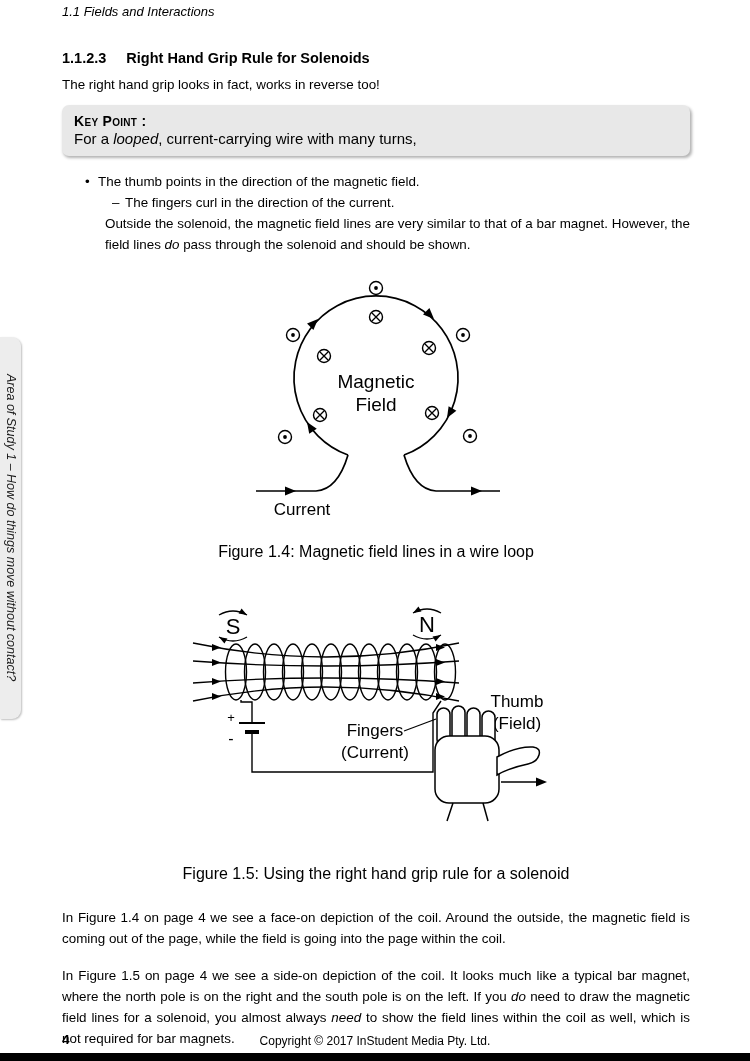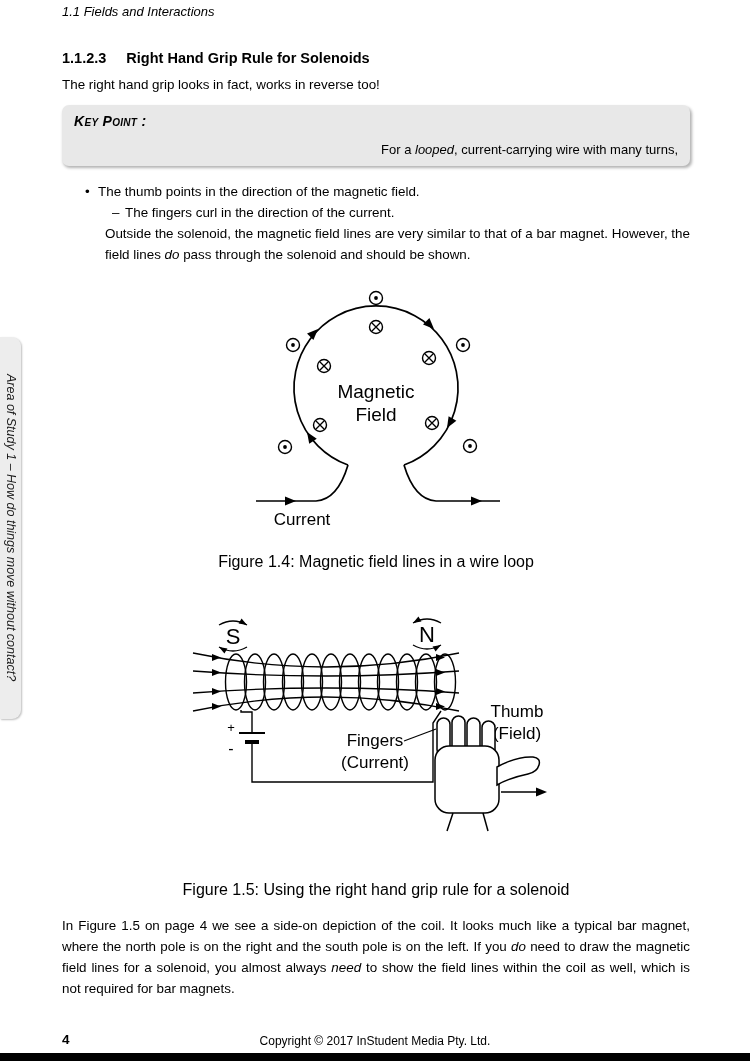--- a/index.html
+++ b/index.html
@@ -10,32 +10,32 @@
   }
   .running-header { position:absolute; top:4px; left:62px; font-size:13px; font-style:italic; }
   .content { position:absolute; top:50px; left:62px; width:628px; }
   .section-heading { font-size:14.5px; font-weight:bold; margin-bottom:11px; }
   .section-heading .num { display:inline-block; margin-right:20px; }
   .intro { font-size:13.4px; margin-bottom:13px; }
   .keypoint {
     background:#e8e8e8; border-radius:7px; padding:8px 12px 9px;
     box-shadow:1.5px 2px 3px rgba(0,0,0,0.30); margin-bottom:15px;
   }
-  .kp-label { font-weight:bold; font-variant:small-caps; font-size:14px; letter-spacing:0.3px;font-style:italic; }
-  .kp-text { font-size:13px; margin-top:13px;text-align:right; }
+  .kp-label { font-weight:bold; font-variant:small-caps; font-size:14px; letter-spacing:0.3px; }
+  .kp-text { font-size:15px; margin-top:1px; }
   .bullet-row { display:flex; font-size:13.4px; line-height:21px; margin-left:23px; }
   .bullet-row .marker { width:13px; flex:none; }
   .sub-row { margin-left:50px; }
   .bullet-cont { margin-left:43px; font-size:13.4px; line-height:21px; text-align:justify; }
   .figure { text-align:center; }
   .fig-svg { display:block; margin:0 auto; }
   .fig1 { margin-top:12px; }
   .fig1 .caption { margin-top:16px; }
   .fig2 { margin-top:44px; }
-  .fig2 .caption { margin-top:6px; }
+  .fig2 .caption { }
   .caption { font-size:16px; }
   .body-para { font-size:13.4px; line-height:21px; text-align:justify; }
   .p1 { margin-top:24px; }
   .p2 { margin-top:16px; }
   em.it { font-style:italic; }
   .sidebar-tab {
     position:absolute; left:0; top:337px; width:21px; height:382px;
     background:#ededed; border-radius:0 9px 9px 0;
     box-shadow:1px 1px 2px rgba(0,0,0,0.25);
     display:flex; align-items:center; justify-content:center;
@@ -222,20 +222,21 @@
         <path d="M 292 198 L 297 216" fill="none"></path>
       </g>
       <g stroke="#000">
         <line x1="310" y1="177" x2="346" y2="177" stroke-width="1.6"></line>
         <polygon points="356,177 345,172.5 345,181.5" fill="#000" stroke="none"></polygon>
       </g>
     </svg>
     <div class="caption">Figure 1.5: Using the right hand grip rule for a solenoid</div>
   </div>
 
+  <p class="body-para p1">In Figure 1.4 on page 4 we see a face-on depiction of the coil. Around the outside, the magnetic field is coming out of the page, while the field is going into the page within the coil.</p>
 
   <p class="body-para p2"><span>In Figure 1.5 on page 4 we see a side-on depiction of the coil. It looks much like a typical bar magnet, where the north pole is on the right and the south pole is on the left. If you </span><em class="it">do</em><span> need to draw the magnetic field lines for a solenoid, you almost always </span><em class="it">need</em><span> to show the field lines within the coil as well, which is not required for bar magnets.</span></p>
 
 </div>
 
 <div class="footer-pagenum">4</div>
 <div class="footer-copy">Copyright © 2017 InStudent Media Pty. Ltd.</div>
 <div class="bottom-bar"></div>
 
 </body></html>

